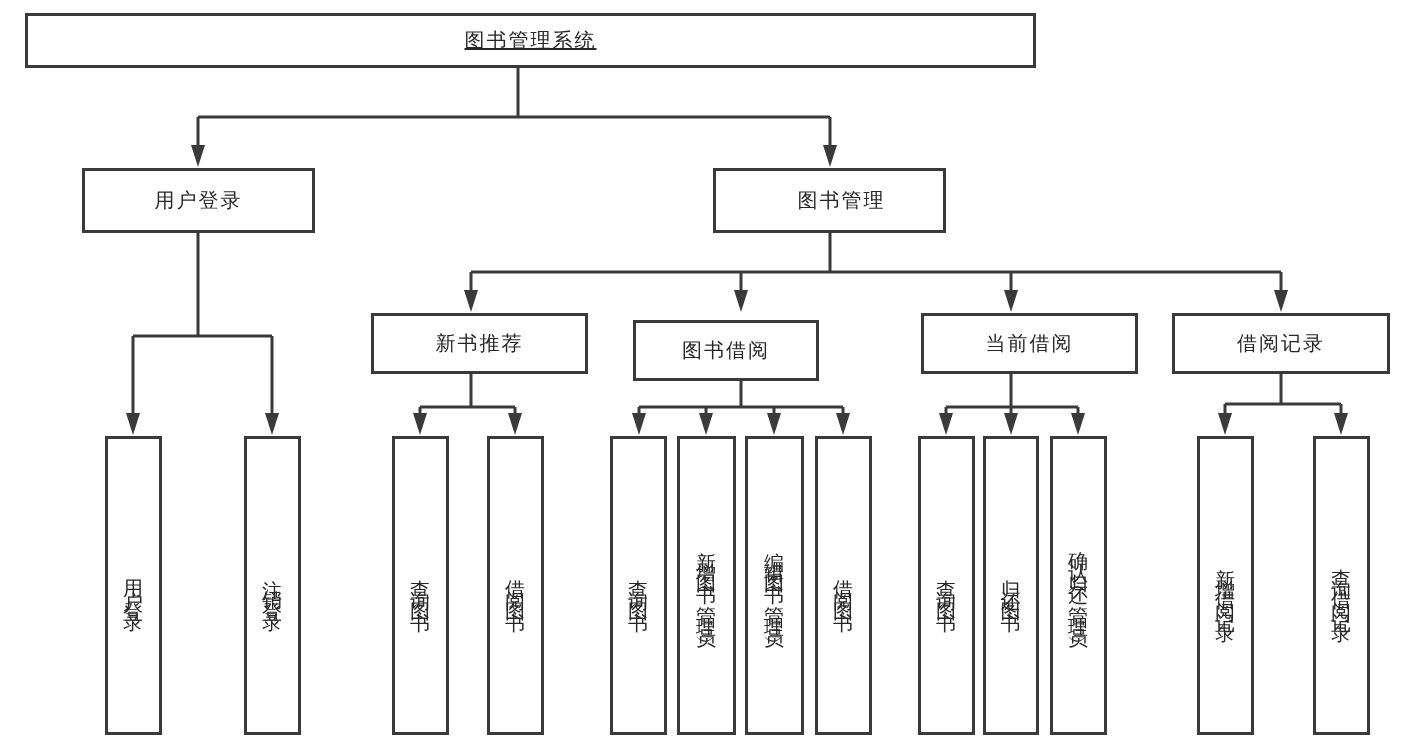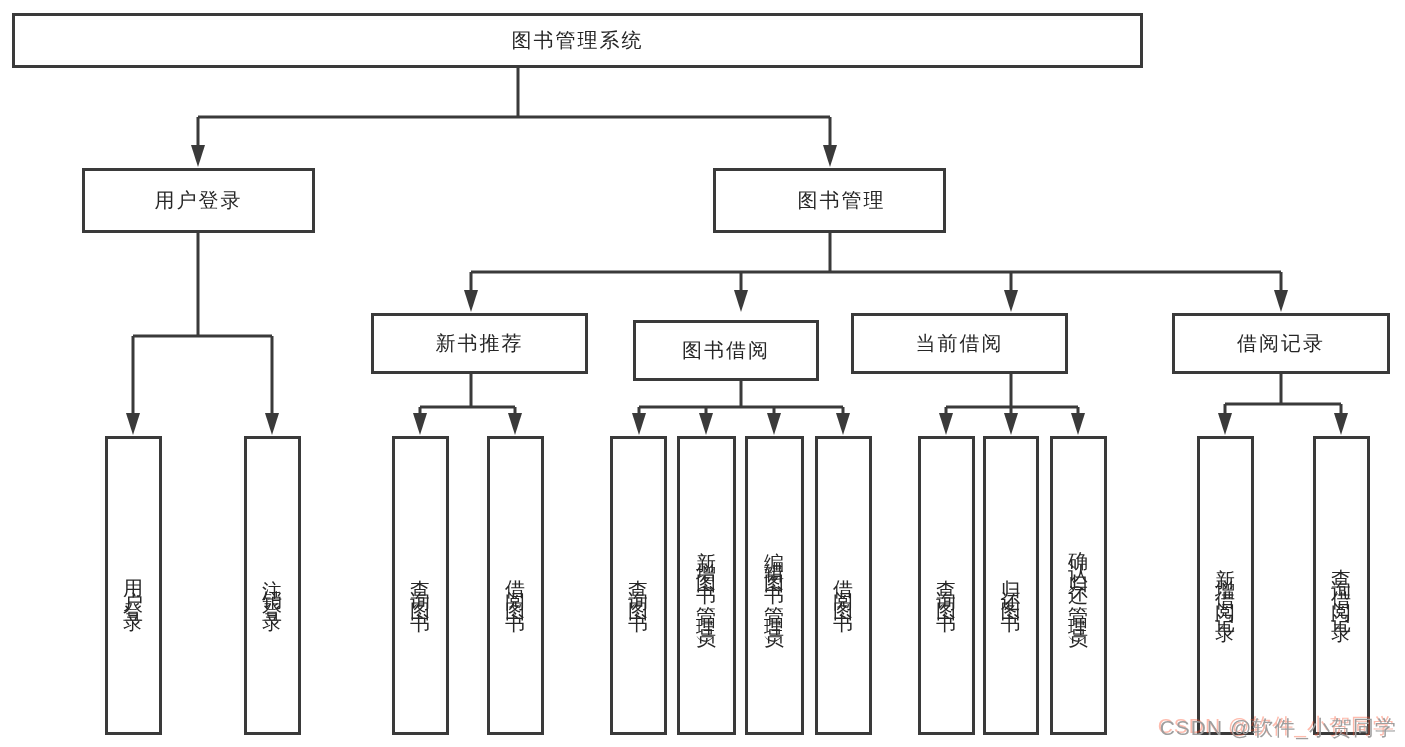--- a/index.html
+++ b/index.html
@@ -36,26 +36,26 @@
   }
   .v-label{
     writing-mode:vertical-rl;
     text-orientation:mixed;
     font-size:20px;
     letter-spacing:11px;
     line-height:1;
     color:var(--text);
   }
   
-  .n-root{left:12px;top:13px;width:1131px;height:55px;}
+  .n-root{left:25px;top:13px;width:1011px;height:55px;text-decoration:underline;}
   .n-user-login{left:82px;top:168px;width:233px;height:65px;}
   .n-book-mgmt{left:713px;top:168px;width:233px;height:65px;padding-left:24px;}
   .n-new-book-rec{left:363px;top:313px;width:217px;height:61px;margin-left:8px;}
   .n-book-borrow{left:633px;top:320px;width:186px;height:61px;text-align:center;}
-  .n-current-borrow{left:851px;top:313px;width:217px;height:61px;}
+  .n-current-borrow{left:921px;top:313px;width:217px;height:61px;}
   .n-borrow-records{left:1172px;top:313px;width:218px;height:61px;}
   .leaf{top:436px;width:57px;height:299px;}
   .l1{left:105px;}  .l2{left:244px;}
   .l3{left:392px;}  .l4{left:487px;}
   .l5{left:610px;}  .l6{left:677px;width:59px;}
   .l7{left:745px;width:59px;}  .l8{left:815px;}
   .l9{left:918px;}  .l10{left:983px;width:56px;}
   .l11{left:1050px;} .l12{left:1197px;}
   .l13{left:1313px;}
   .watermark{
@@ -167,15 +167,14 @@
     <span class="v-label">确认归还（管理员）</span>
   </div>
 
   <div class="node leaf l12">
     <span class="v-label">新增借阅记录</span>
   </div>
   <div class="node leaf l13">
     <span class="v-label">查询借阅记录</span>
   </div>
 
-  <div class="watermark">CSDN @软件_小贺同学</div>
 
 </div>
 
 </body></html>

